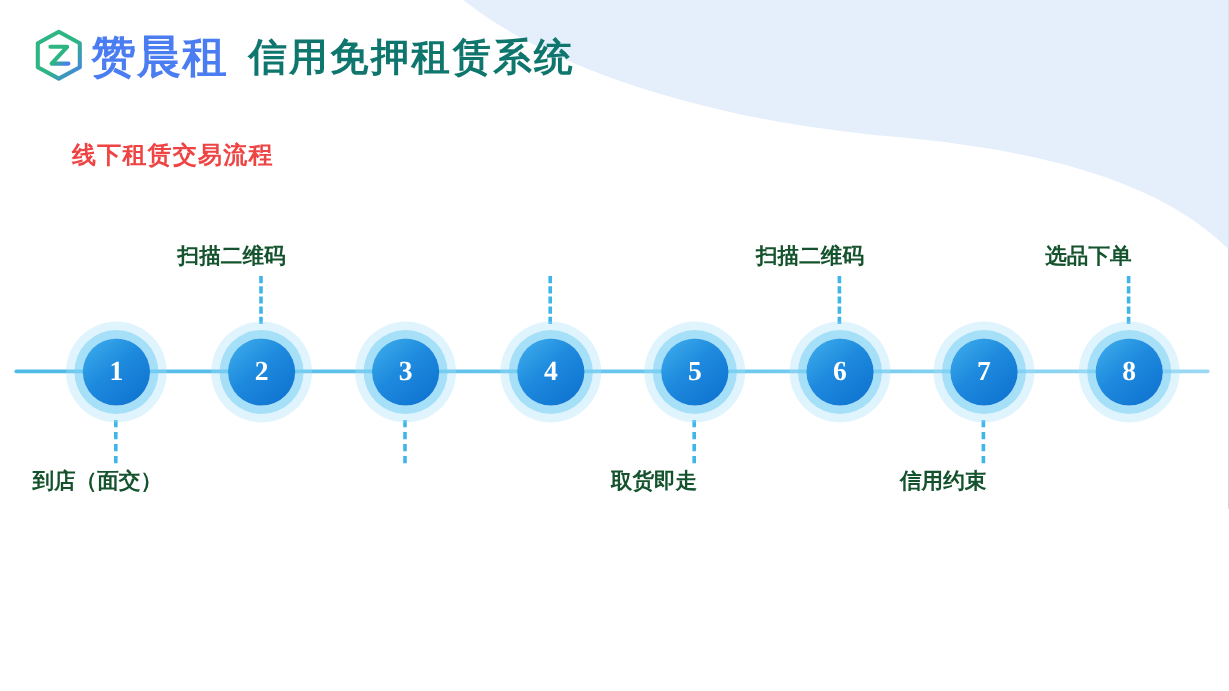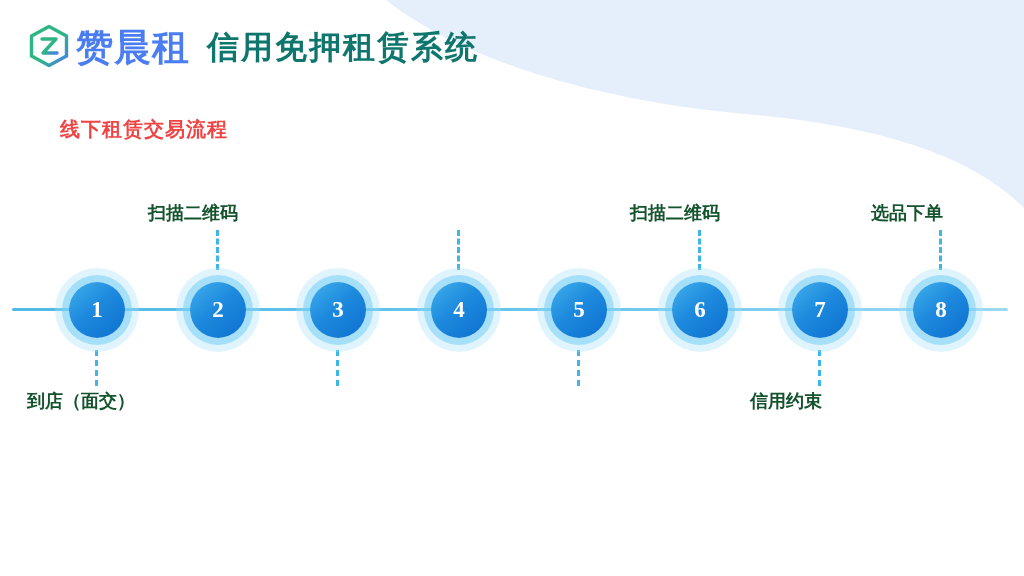--- a/index.html
+++ b/index.html
@@ -109,20 +109,21 @@
     <div class="circle">
         <span class="num">4</span>
       </div>
   </div>
 
   <div class="step below" style="left:509px">
     <div class="connector"></div>
     <div class="circle">
         <span class="num">5</span>
       </div>
+    <div class="label">取货即走</div>
   </div>
 
   <div class="step above" style="left:630px">
     <div class="connector"></div>
     <div class="circle">
         <span class="num">6</span>
       </div>
     <div class="label">扫描二维码</div>
   </div>
 

